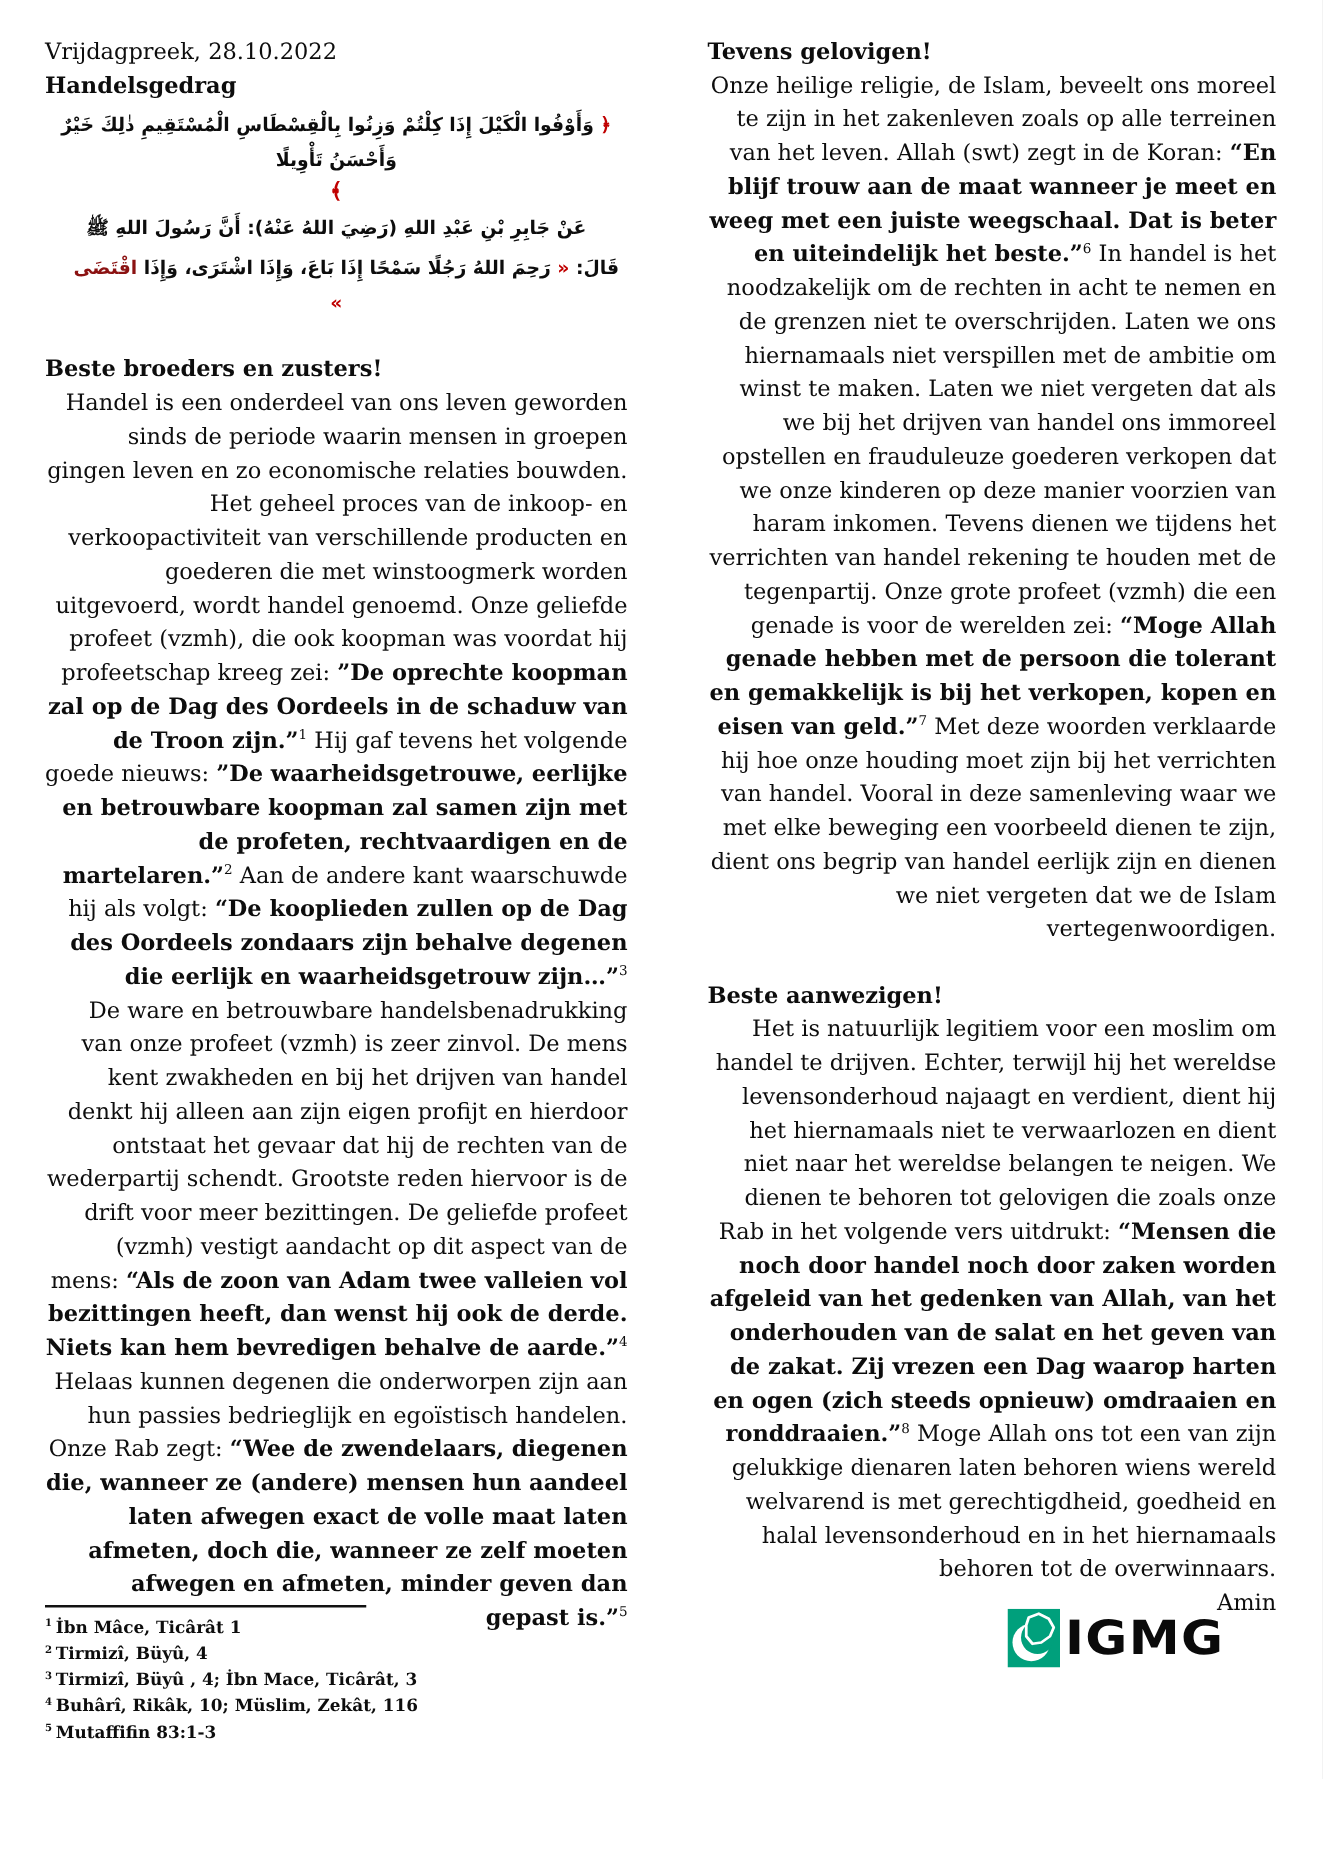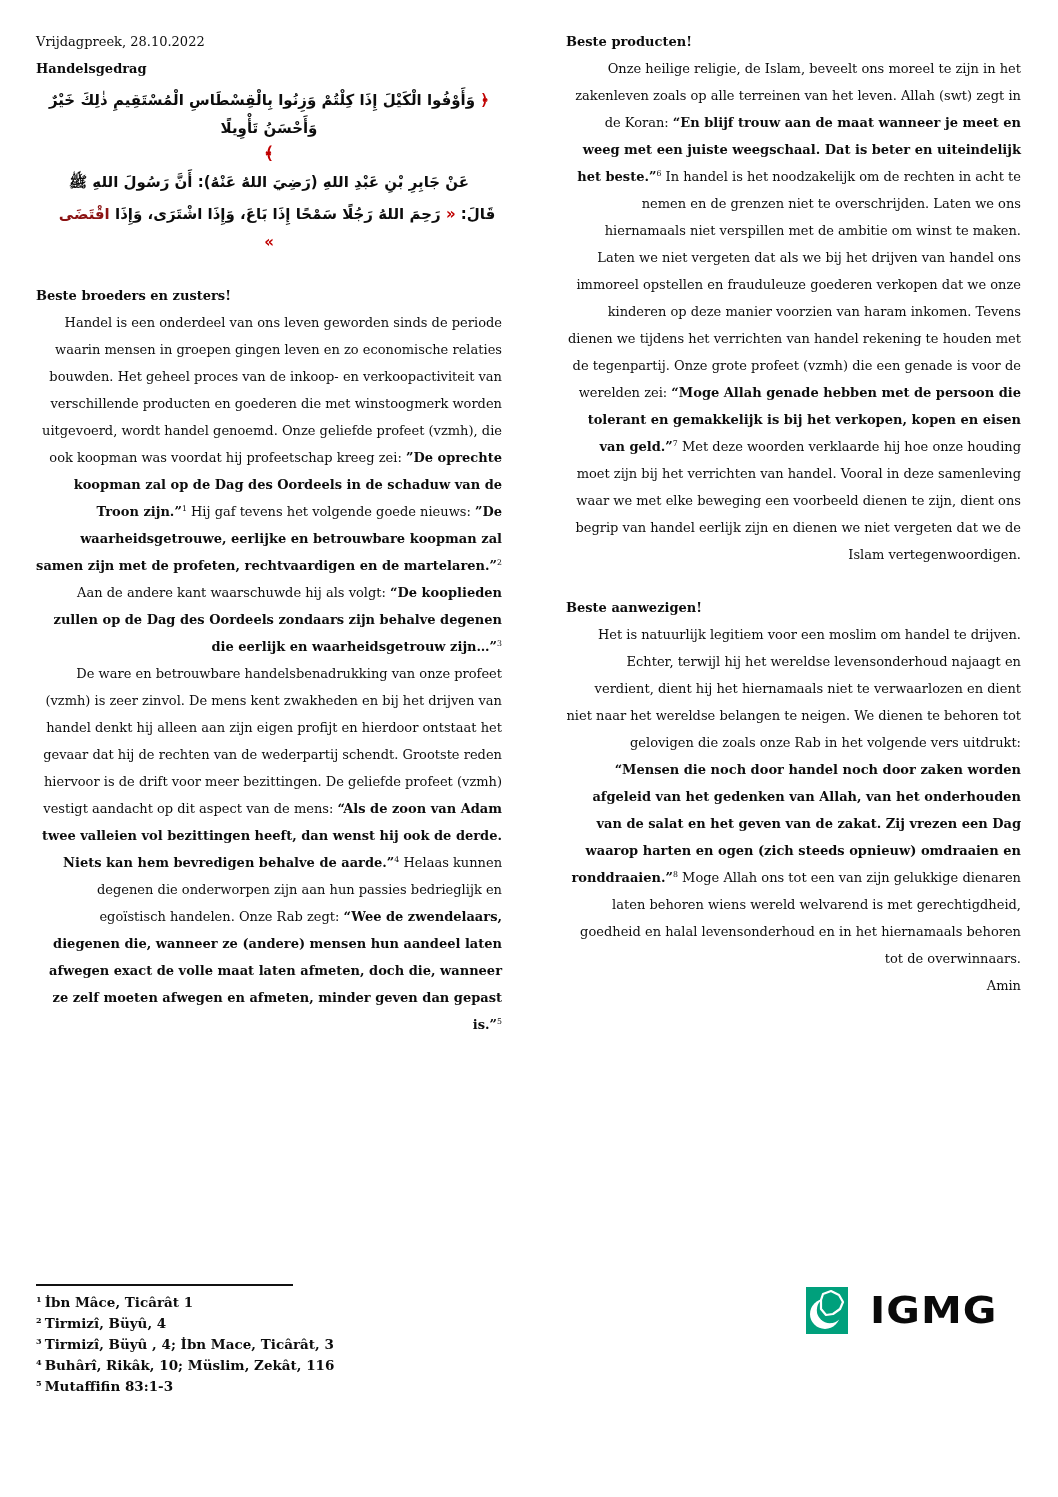--- a/index.html
+++ b/index.html
@@ -15,21 +15,21 @@
     width:1058px;height:1497px;
     background:#ffffff;
     font-family:"DejaVu Serif", serif;
     color:var(--ink);
     overflow:hidden;
     margin:0 auto;
   }
   .col{position:absolute;top:28px;}
   .col-left{left:36px;width:466px;}
   .col-right{left:566px;width:455px;}
-  .body, .h, .dateline{font-size:13px;line-height:27px;}
+  .body, .h, .dateline{font-size:18px;line-height:27px;}
   .h{font-weight:bold;}
   .sect{margin-top:26px;}
   .body{margin:0;text-align:right;}
   .b{font-weight:bold;}
   .red{color:var(--red);}
   .dark{color:var(--dark);margin-left:16px;}
   sup{font-size:0.6em;line-height:0;vertical-align:super;}
   .arabic{
     font-family:"DejaVu Sans", sans-serif;
     font-weight:bold;
@@ -41,21 +41,21 @@
   }
   .arabic.bracket{line-height:22px;font-size:17px;margin-top:0;}
   .footnotes{position:absolute;font-size:13.5px;line-height:21px;font-weight:bold;}
   .fn-left{left:36px;top:1284px;width:466px;}
   .fn-right{left:566px;top:1390px;width:455px;}
   .fn-rule{border:none;border-top:2px solid #111;width:257px;margin:0 0 6px 0;}
   .fn{margin:0;}
   .fn sup{margin-right:3px;}
   .logo{
     position:absolute;left:806px;top:1286px;
-    display:flex;align-items:center;gap:22px;
+    display:flex;align-items:center;gap:4px;
   }
   .logo-mark{display:block;}
   .logo-text{
     font-family:"DejaVu Sans", sans-serif;
     font-weight:bold;
     font-size:41px;
     letter-spacing:1px;
     color:#0a0a0a;
     transform:scaleY(0.92);
   }
@@ -74,21 +74,21 @@
     <div class="arabic"><span>عَنْ جَابِرِ بْنِ عَبْدِ اللهِ (رَضِيَ اللهُ عَنْهُ): أَنَّ رَسُولَ اللهِ ﷺ</span></div>
     <div class="arabic"><span>قَالَ: </span><span class="red">« </span><span>رَحِمَ اللهُ رَجُلًا سَمْحًا إِذَا بَاعَ، وَإِذَا اشْتَرَى، وَإِذَا </span><span class="red dark">اقْتَضَى</span><span class="red"> »</span></div>
 
     <div class="h sect">Beste broeders en zusters!</div>
     <p class="body"><span>Handel is een onderdeel van ons leven geworden sinds de periode waarin mensen in groepen gingen leven en zo economische relaties bouwden. Het geheel proces van de inkoop- en verkoopactiviteit van verschillende producten en goederen die met winstoogmerk worden uitgevoerd, wordt handel genoemd. Onze geliefde profeet (vzmh), die ook koopman was voordat hij profeetschap kreeg zei: </span><span class="b">”De oprechte koopman zal op de Dag des Oordeels in de schaduw van de Troon zijn.”</span><sup>1</sup><span> Hij gaf tevens het volgende goede nieuws: </span><span class="b">”De waarheidsgetrouwe, eerlijke en betrouwbare koopman zal samen zijn met de profeten, rechtvaardigen en de martelaren.”</span><sup>2</sup><span> Aan de andere kant waarschuwde hij als volgt: </span><span class="b">“De kooplieden zullen op de Dag des Oordeels zondaars zijn behalve degenen die eerlijk en waarheidsgetrouw zijn…”</span><sup>3</sup></p>
 
     <p class="body"><span>De ware en betrouwbare handelsbenadrukking van onze profeet (vzmh) is zeer zinvol. De mens kent zwakheden en bij het drijven van handel denkt hij alleen aan zijn eigen profijt en hierdoor ontstaat het gevaar dat hij de rechten van de wederpartij schendt. Grootste reden hiervoor is de drift voor meer bezittingen. De geliefde profeet (vzmh) vestigt aandacht op dit aspect van de mens: </span><span class="b">“Als de zoon van Adam twee valleien vol bezittingen heeft, dan wenst hij ook de derde. Niets kan hem bevredigen behalve de aarde.”</span><sup>4</sup><span> Helaas kunnen degenen die onderworpen zijn aan hun passies bedrieglijk en egoïstisch handelen. Onze Rab zegt: </span><span class="b">“Wee de zwendelaars, diegenen die, wanneer ze (andere) mensen hun aandeel laten afwegen exact de volle maat laten afmeten, doch die, wanneer ze zelf moeten afwegen en afmeten, minder geven dan gepast is.”</span><sup>5</sup></p>
   </div>
 
   <div class="col col-right">
-    <div class="h">Beste producten!</div>
+    <div class="h">Tevens gelovigen!</div>
     <p class="body"><span>Onze heilige religie, de Islam, beveelt ons moreel te zijn in het zakenleven zoals op alle terreinen van het leven. Allah (swt) zegt in de Koran: </span><span class="b">“En blijf trouw aan de maat wanneer je meet en weeg met een juiste weegschaal. Dat is beter en uiteindelijk het beste.”</span><sup>6</sup><span> In handel is het noodzakelijk om de rechten in acht te nemen en de grenzen niet te overschrijden. Laten we ons hiernamaals niet verspillen met de ambitie om winst te maken. Laten we niet vergeten dat als we bij het drijven van handel ons immoreel opstellen en frauduleuze goederen verkopen dat we onze kinderen op deze manier voorzien van haram inkomen. Tevens dienen we tijdens het verrichten van handel rekening te houden met de tegenpartij. Onze grote profeet (vzmh) die een genade is voor de werelden zei: </span><span class="b">“Moge Allah genade hebben met de persoon die tolerant en gemakkelijk is bij het verkopen, kopen en eisen van geld.”</span><sup>7</sup><span> Met deze woorden verklaarde hij hoe onze houding moet zijn bij het verrichten van handel. Vooral in deze samenleving waar we met elke beweging een voorbeeld dienen te zijn, dient ons begrip van handel eerlijk zijn en dienen we niet vergeten dat we de Islam vertegenwoordigen.</span></p>
 
     <div class="h sect">Beste aanwezigen!</div>
     <p class="body"><span>Het is natuurlijk legitiem voor een moslim om handel te drijven. Echter, terwijl hij het wereldse levensonderhoud najaagt en verdient, dient hij het hiernamaals niet te verwaarlozen en dient niet naar het wereldse belangen te neigen. We dienen te behoren tot gelovigen die zoals onze Rab in het volgende vers uitdrukt: </span><span class="b">“Mensen die noch door handel noch door zaken worden afgeleid van het gedenken van Allah, van het onderhouden van de salat en het geven van de zakat. Zij vrezen een Dag waarop harten en ogen (zich steeds opnieuw)  omdraaien en ronddraaien.”</span><sup>8</sup><span> Moge Allah ons tot een van zijn gelukkige dienaren laten behoren wiens wereld welvarend is met gerechtigdheid, goedheid en halal levensonderhoud en in het hiernamaals behoren tot de overwinnaars.</span><br><span>Amin</span></p>
   </div>
 
   <div class="footnotes fn-left">
     <hr class="fn-rule">
     <p class="fn"><sup>1</sup><span>İbn Mâce, Ticârât 1</span></p>
     <p class="fn"><sup>2</sup><span>Tirmizî, Büyû, 4</span></p>

